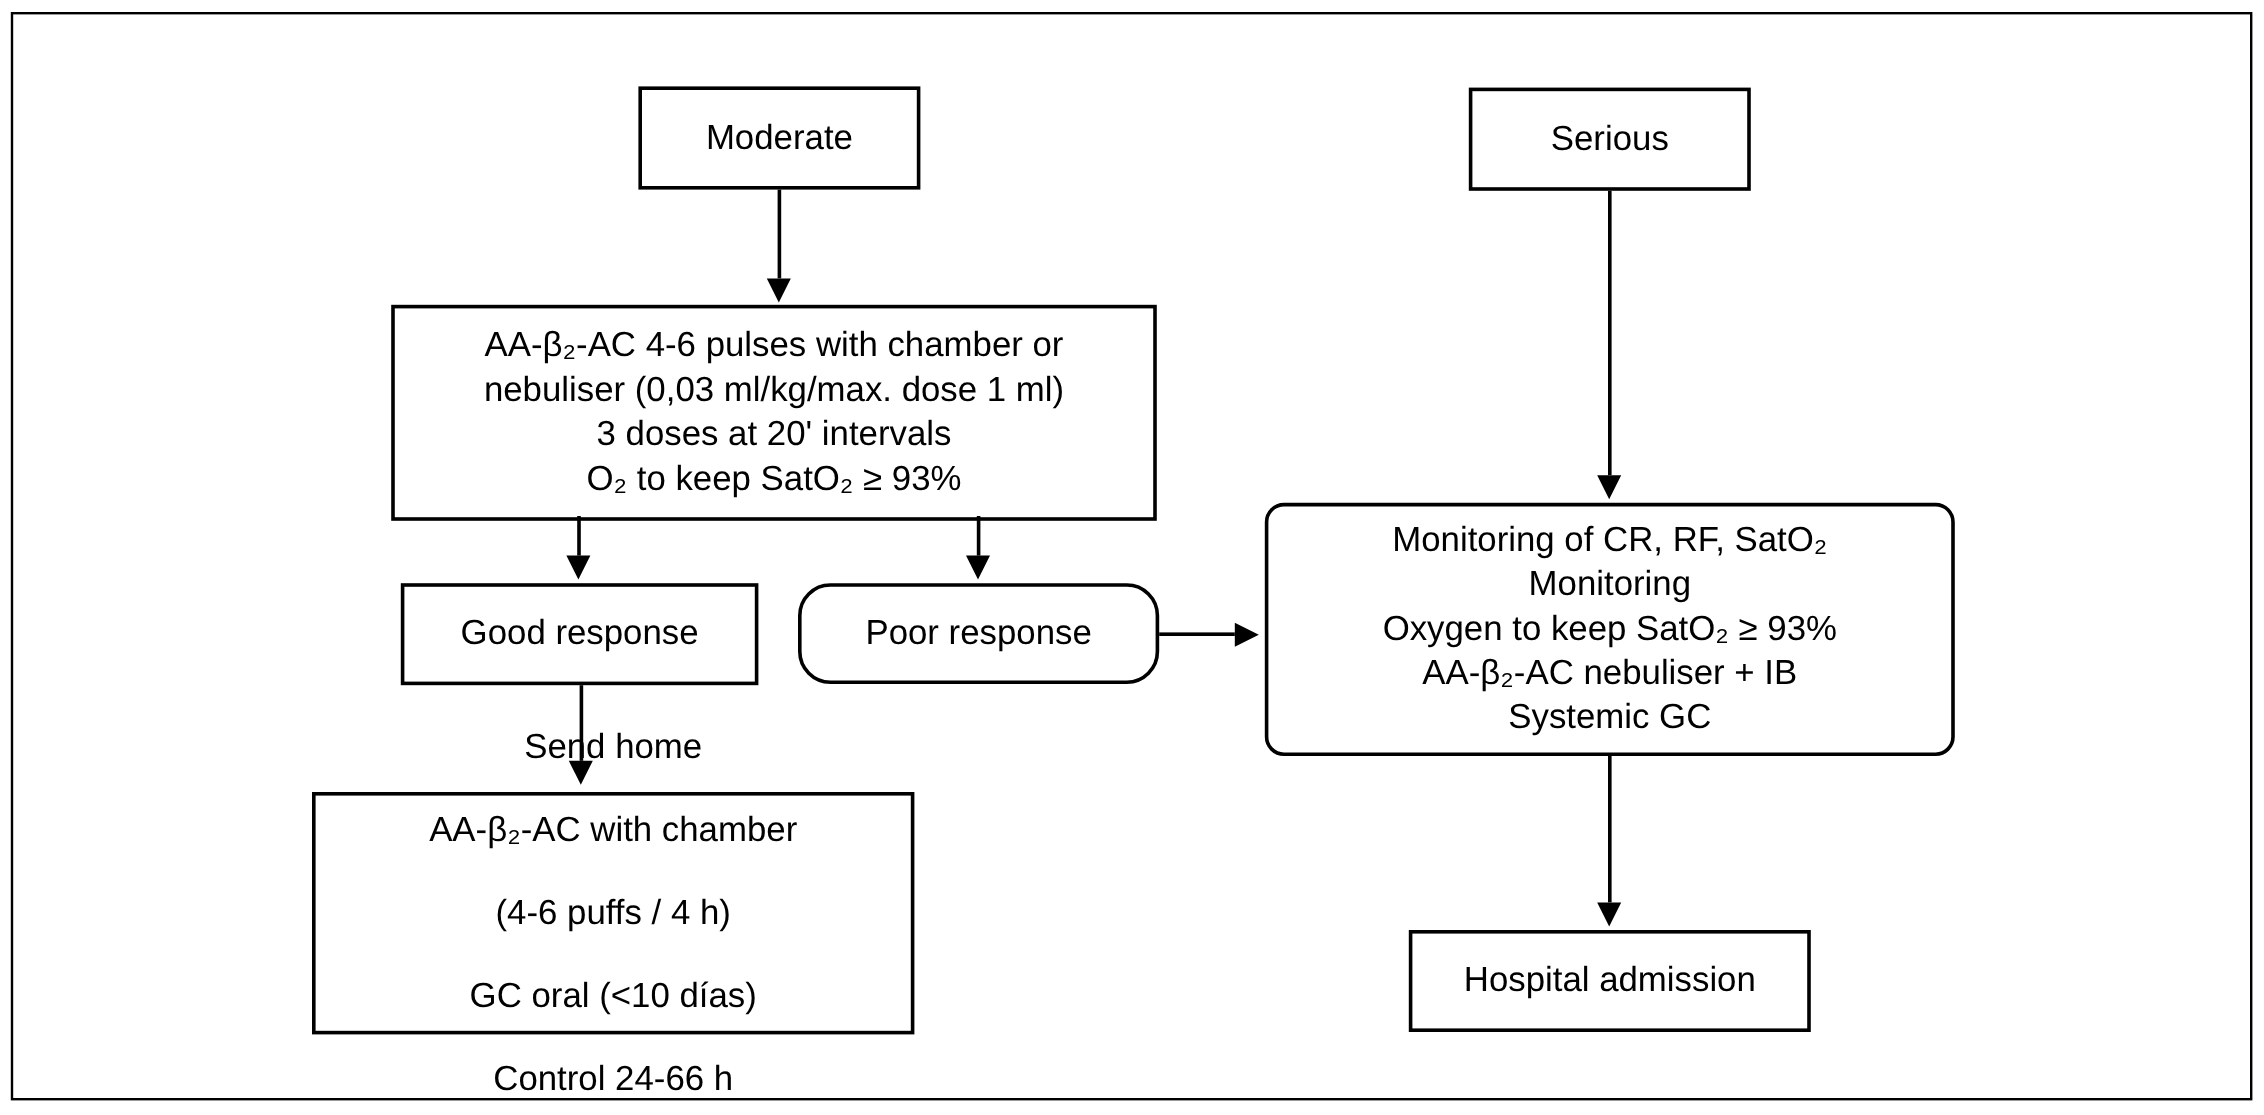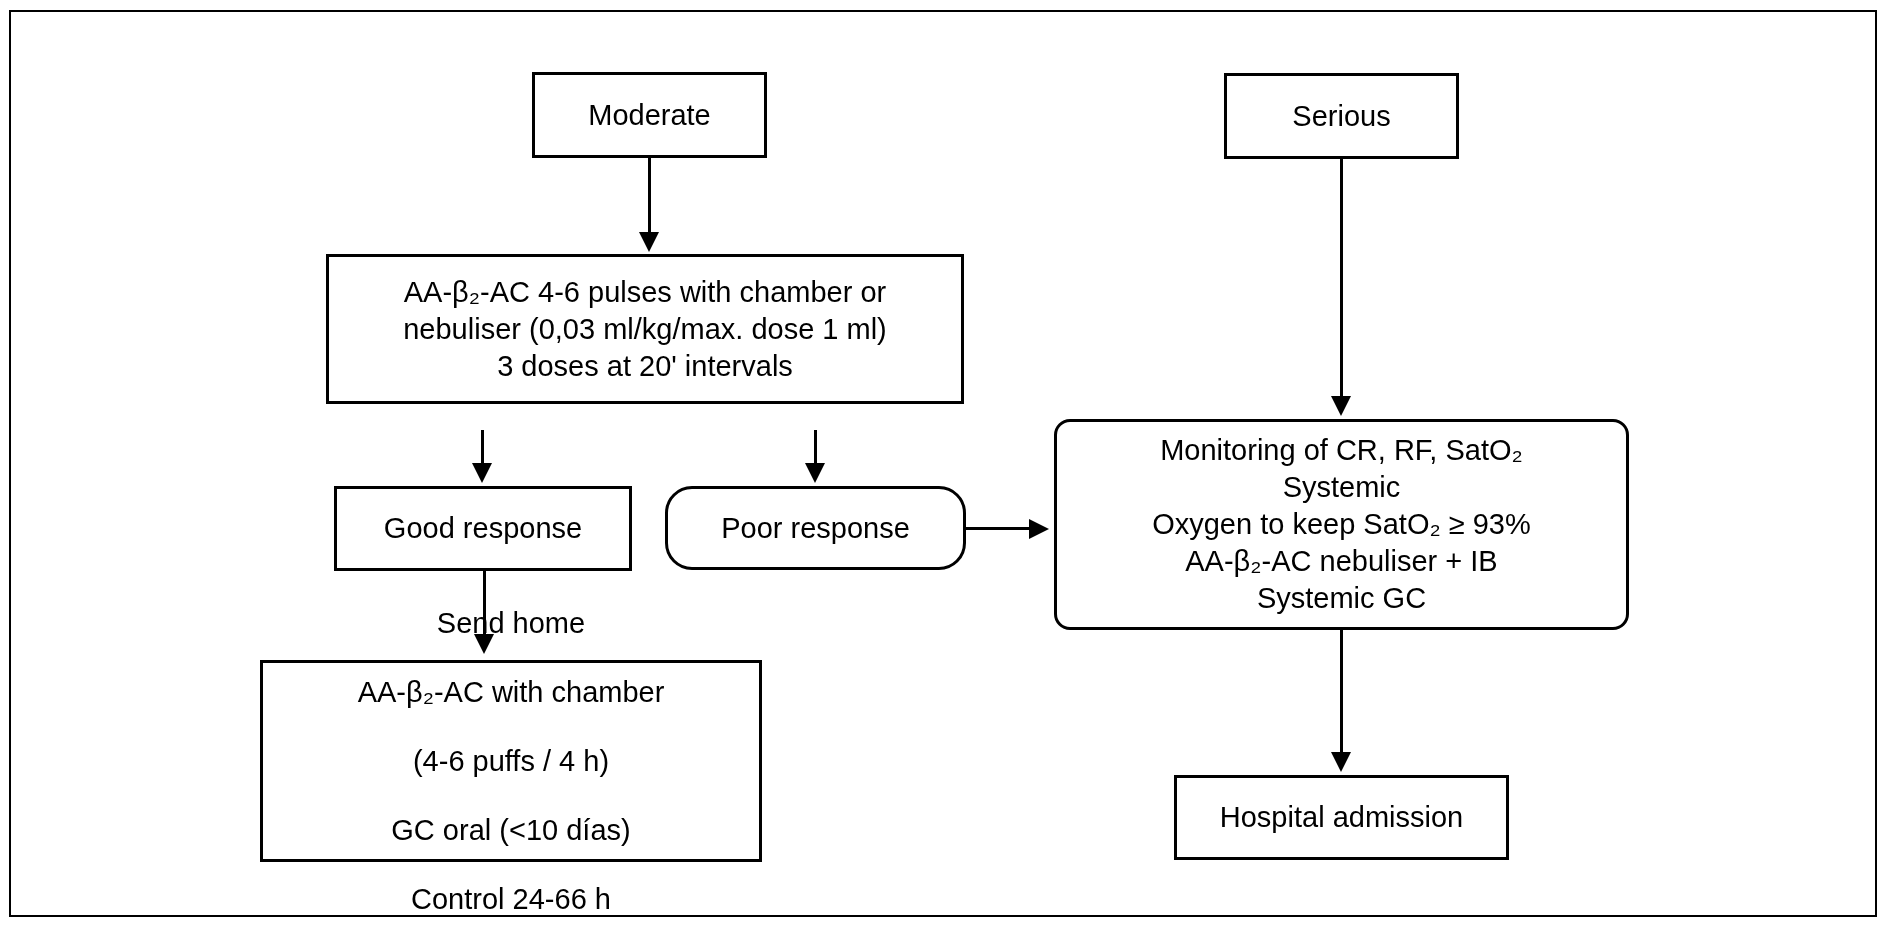--- a/index.html
+++ b/index.html
@@ -75,37 +75,38 @@
   <div class="frame">
 
     <div class="node" style="left:521px; top:60px; width:235px; height:86px;">
       <span class="line">Moderate</span>
     </div>
 
     <div class="node" style="left:1213px; top:61px; width:235px; height:86px;">
       <span class="line">Serious</span>
     </div>
 
-    <div class="node" style="left:315px; top:242px; width:638px; height:150px;">
+    <div class="node" style="left:315px; top:242px; width:638px; height:180px;">
       <span class="line">AA-β₂-AC 4-6 pulses with chamber or</span>
       <span class="line">nebuliser (0,03 ml/kg/max. dose 1 ml)</span>
       <span class="line">3 doses at 20' intervals</span>
+      <span class="line">O₂ to keep SatO₂ ≥ 93%</span>
     </div>
 
     <div class="node" style="left:323px; top:474px; width:298px; height:85px;">
       <span class="line">Good response</span>
     </div>
 
     <div class="node" style="left:654px; top:474px; width:301px; height:84px;border-radius:27px;">
       <span class="line">Poor response</span>
     </div>
 
     <div class="node" style="left:1043px; top:407px; width:575px; height:211px;border-radius:16px;">
       <span class="line">Monitoring of CR, RF, SatO₂</span>
-      <span class="line">Systemic</span>
+      <span class="line">Monitoring</span>
       <span class="line">Oxygen to keep SatO₂ ≥ 93%</span>
       <span class="line">AA-β₂-AC nebuliser + IB</span>
       <span class="line">Systemic GC</span>
     </div>
 
     <div class="node" style="left:249px; top:648px; width:502px; height:202px;gap:32px;">
       <span class="line">Send home</span>
       <span class="line">AA-β₂-AC with chamber</span>
       <span class="line">(4-6 puffs / 4 h)</span>
       <span class="line">GC oral (&lt;10 días)</span>

